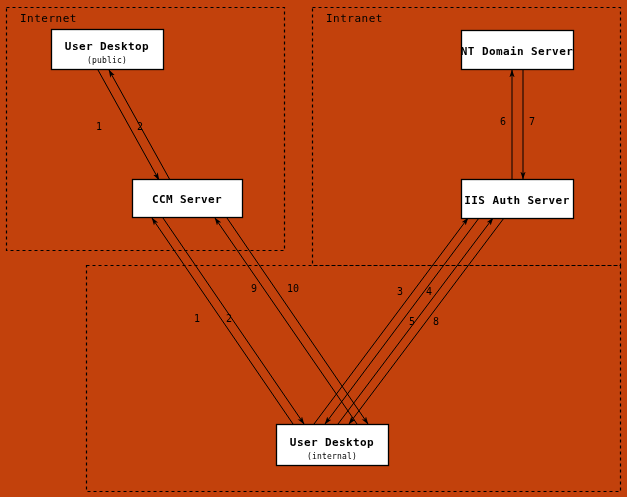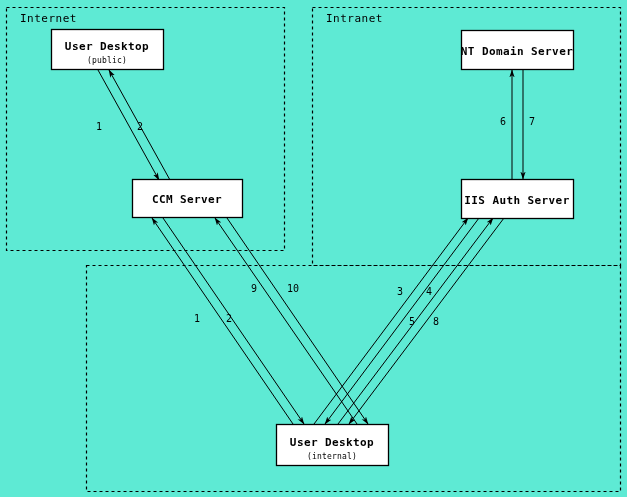--- a/index.html
+++ b/index.html
@@ -8,21 +8,21 @@
     padding: 0;
     background: #ffffff;
   }
   body {
     font-family: "DejaVu Sans Mono", "Liberation Mono", monospace;
   }
   #diagram-root {
     position: relative;
     width: 627px;
     height: 497px;
-    background: #5eead4;
+    background: #c2410c;
     overflow: hidden;
   }
   #diagram-svg {
     position: absolute;
     left: 0;
     top: 0;
     width: 627px;
     height: 497px;
     display: block;
   }

